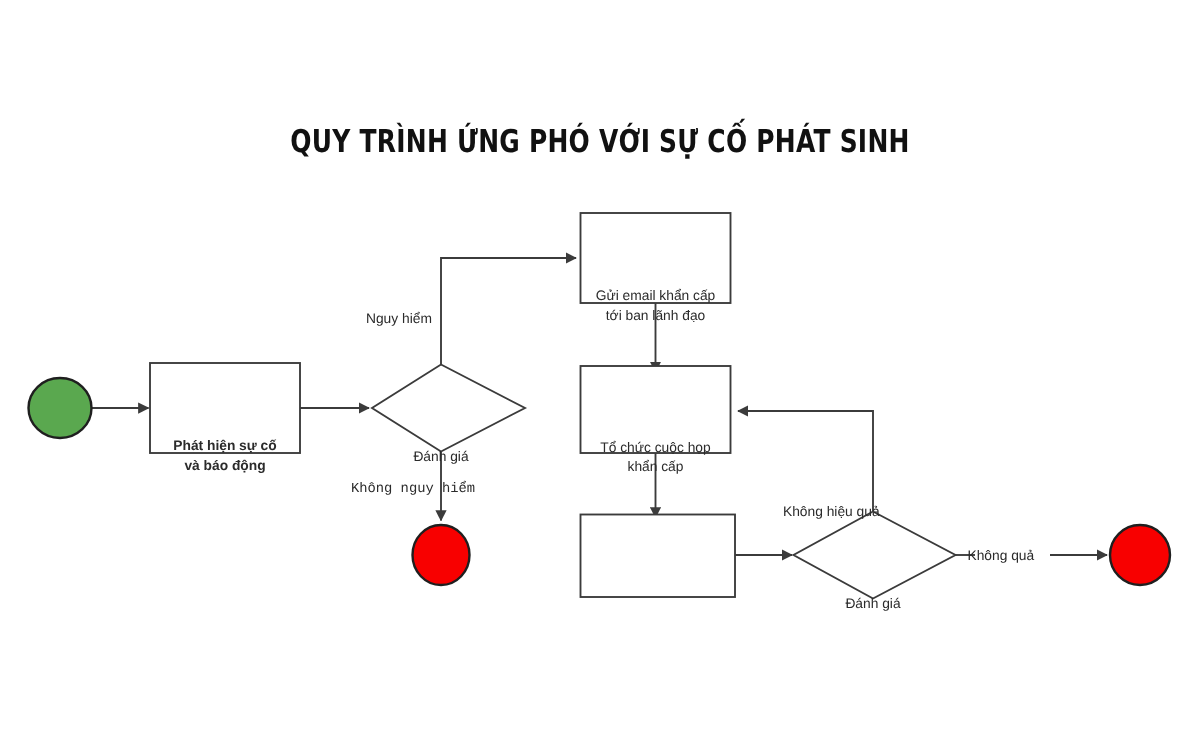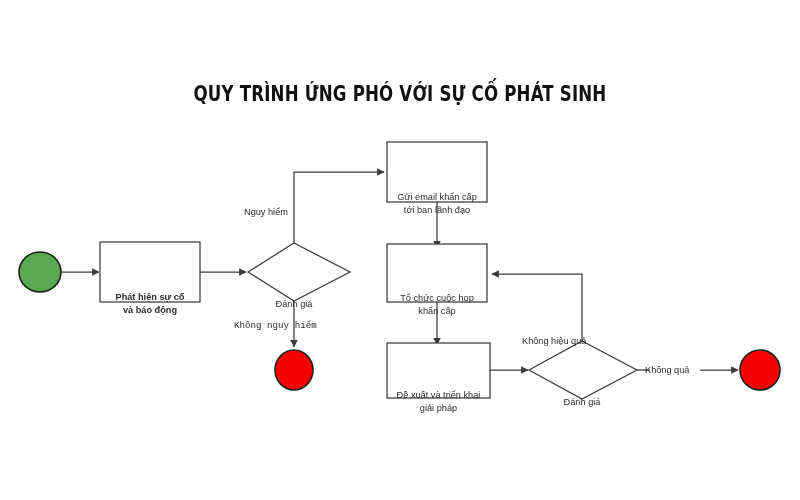--- a/index.html
+++ b/index.html
@@ -113,22 +113,20 @@
 
   <div class="node-label" style="left:100px; top:259px; width:100px;font-weight:bold;">Phát hiện sự cố
 và báo động</div>
 
   <div class="node-label" style="left:387px; top:159px; width:100px;">Gửi email khẩn cấp
 tới ban lãnh đạo</div>
 
   <div class="node-label" style="left:387px; top:260px; width:100px;">Tổ chức cuộc họp
 khẩn cấp</div>
 
-  <div class="node-label" style="left:385px; top:357px; width:107px;">Đề xuất và triển khai
-giải pháp</div>
 
   <div class="node-label" style="left:254px; top:266px; width:80px;">Đánh giá</div>
 
   <div class="node-label" style="left:542px; top:364px; width:80px;">Đánh giá</div>
 
   <div class="edge-label" style="left:244px; top:206px; width:100px;">Nguy hiểm</div>
 
   <div class="edge-label" style="left:234px; top:320px; width:120px;font-family:Liberation Mono, monospace;">Không nguy hiểm</div>
 
   <div class="edge-label" style="left:522px; top:311px; width:120px;margin-top:24px;">Không hiệu quả</div>

